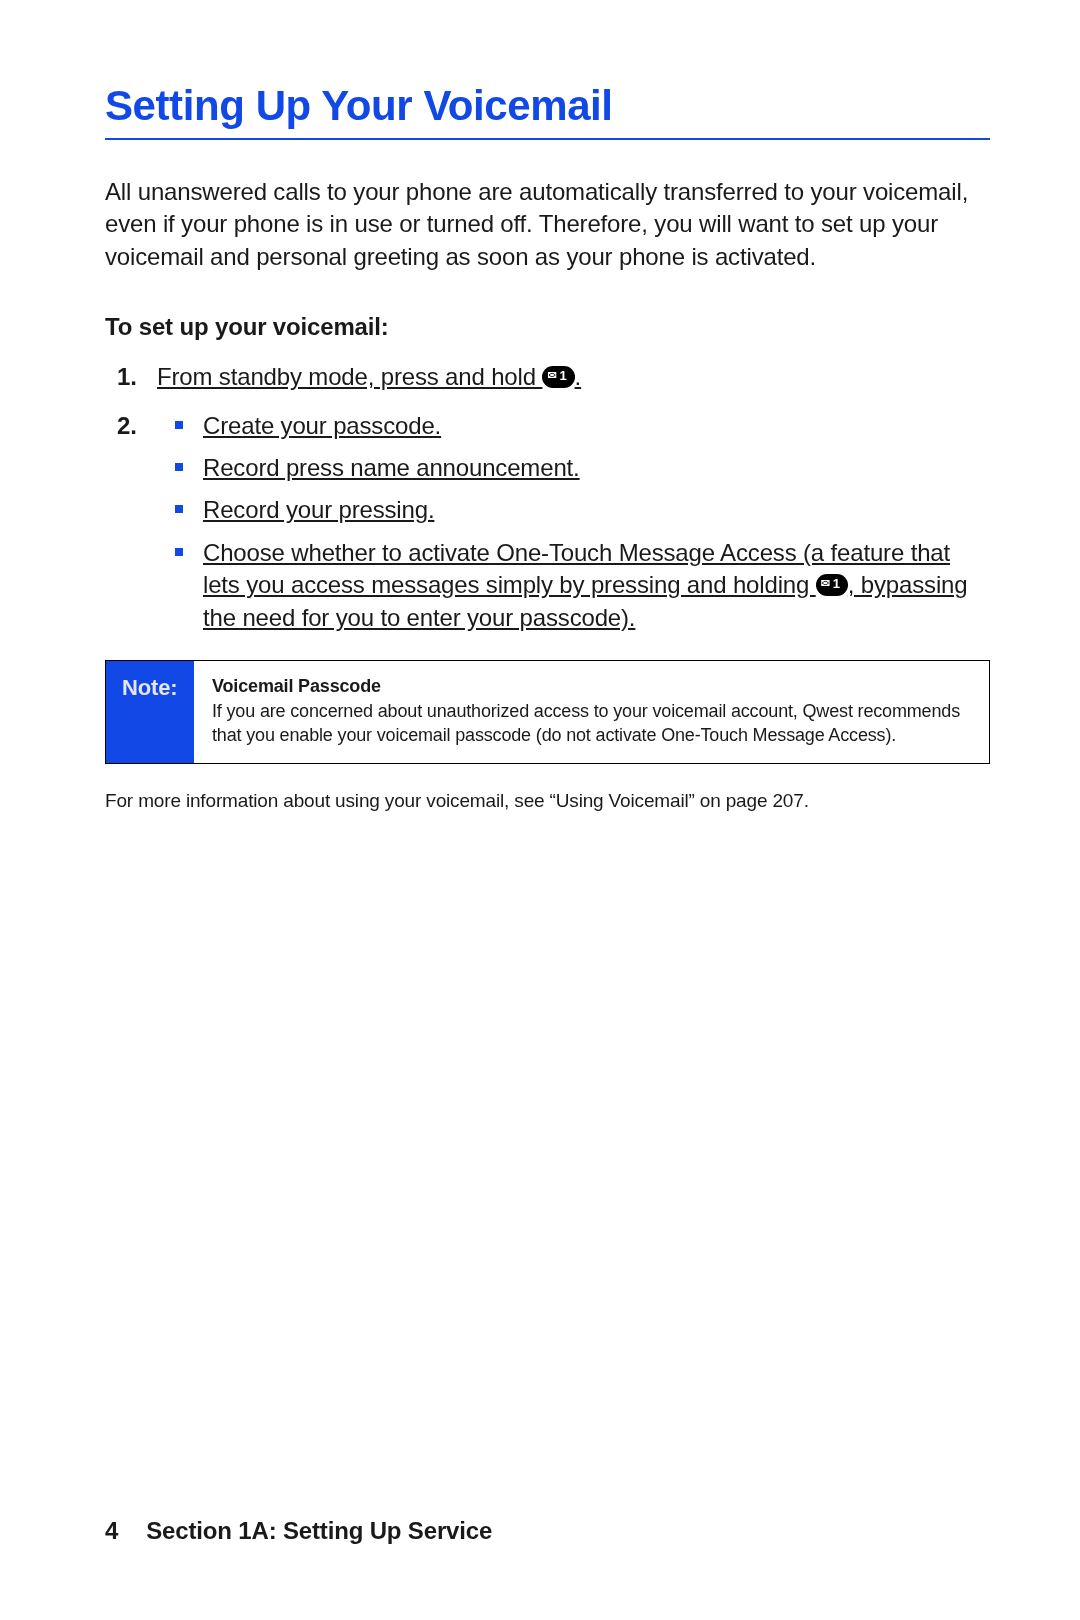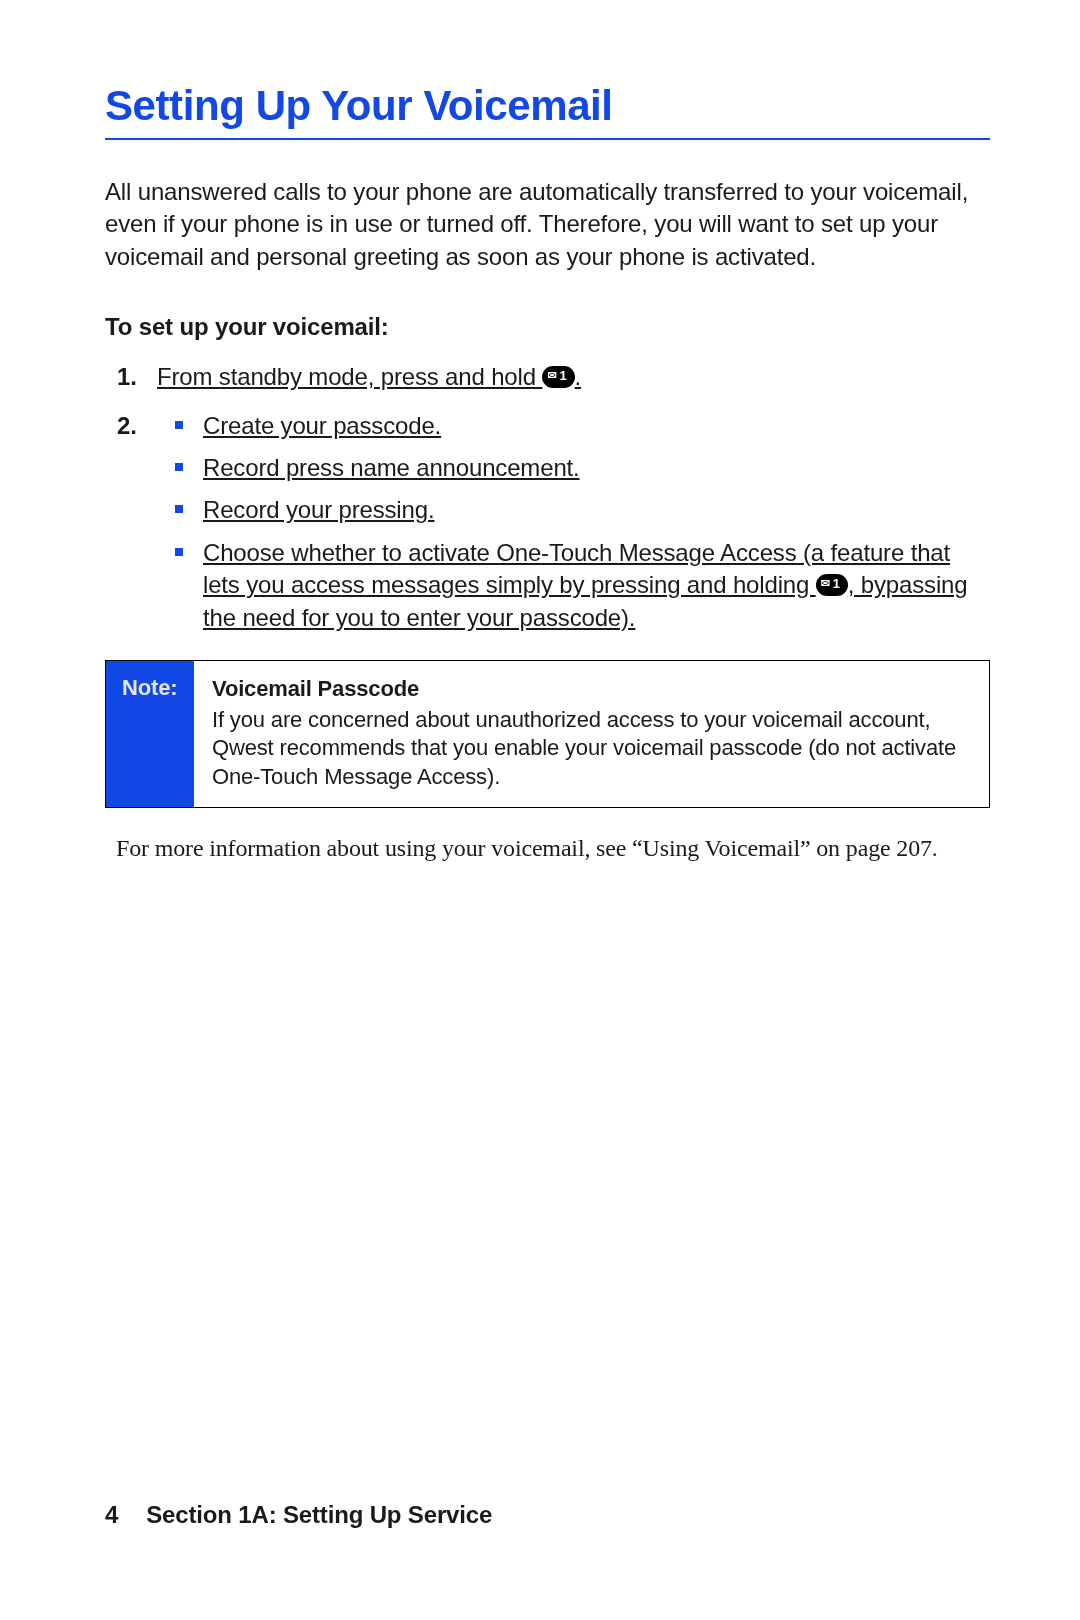--- a/index.html
+++ b/index.html
@@ -110,38 +110,37 @@
     background: #1249e6;
     color: #e5e5e5;
     font-weight: 700;
     font-size: 22px;
     padding: 14px 14px 14px 16px;
     flex: 0 0 auto;
     min-width: 58px;
   }
   .notebox .body {
     padding: 14px 20px 16px 18px;
-    font-size: 22px;
+    font-size: 18px;
     line-height: 1.3;
   }
   .notebox .body .nb-title {
     font-weight: 700;
     display: block;
     margin-bottom: 2px;
   }
   .moreinfo {
-    font-size: 24px;
+    font-size: 19px;
     line-height: 1.35;
-    margin: 11px;
-    font-family: Liberation Serif, serif;
+    margin: 0;
   }
   .footer {
     position: absolute;
     left: 105px;
-    bottom: 91px;
+    bottom: 75px;
     font-size: 24px;
     font-weight: 700;
   }
   .footer .pn {
     margin-right: 28px;
   }
 </style>
 </head>
 <body>
 

